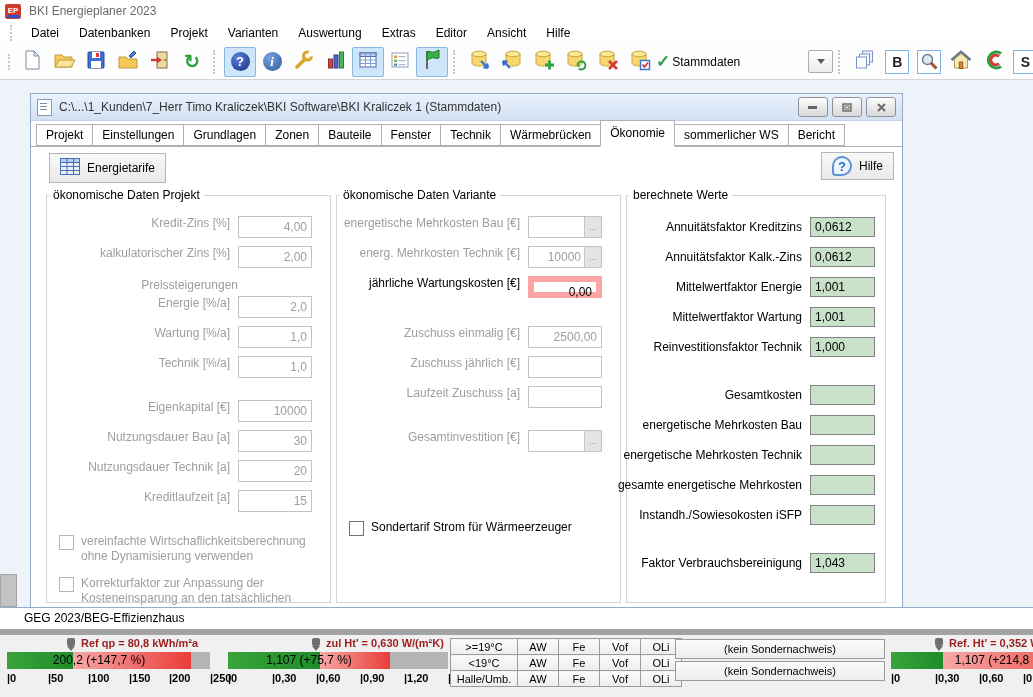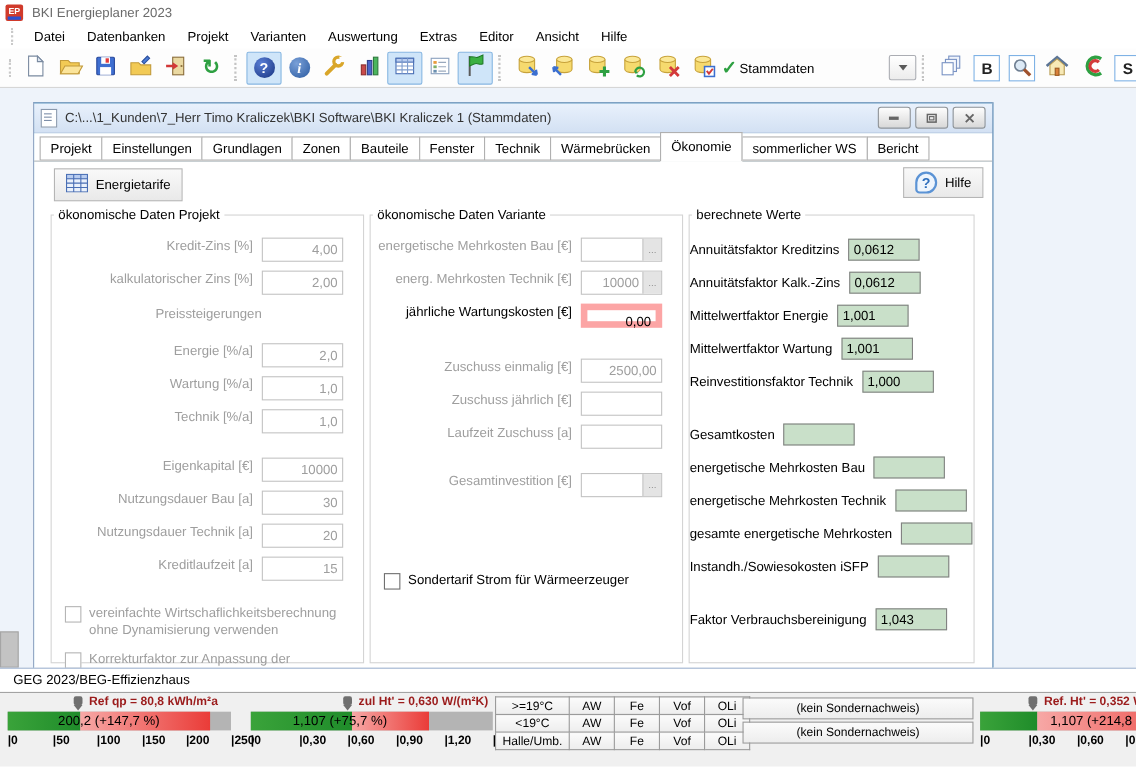--- a/index.html
+++ b/index.html
@@ -27,21 +27,21 @@
   .stammlabel{margin-left:2px}
   .combo{width:23px;height:21px;border:1px solid #abadb3;border-radius:2px;background:linear-gradient(#fff,#ececec);
          display:flex;align-items:center;justify-content:center;margin-left:68px;flex:none}
   .chev{width:0;height:0;border:4px solid transparent;border-top:5px solid #5a5a5a;margin-top:4px}
   .lettericon{width:22px;height:22px;border:1px solid #7fb2e5;background:#fff;display:flex;align-items:center;justify-content:center;
               font-weight:bold;font-size:14px;color:#222}
   .boxed{border:1px solid #7fb2e5;background:#fff}
   
   .mdi{position:absolute;left:0;top:80px;width:1033px;height:527px;background:#eef3fa}
   .scrollfrag{position:absolute;left:0;top:494px;width:17px;height:33px;background:#c3c3c3;border:1px solid #a5a5a5;box-sizing:border-box}
-  .child{position:absolute;left:30px;top:13px;width:873px;height:514px;background:#0369a1;border:1px solid #96a9c6;border-bottom:none;box-sizing:border-box}
+  .child{position:absolute;left:30px;top:13px;width:873px;height:514px;background:#8b5cf6;border:1px solid #96a9c6;border-bottom:none;box-sizing:border-box}
   .ctitle{height:26px;background:linear-gradient(#e9f1fc,#d3e1f3);display:flex;align-items:center;padding:0 6px;border-bottom:1px solid #c2d2e8}
   .cicon{width:13px;height:15px;background:#fff;border:1px solid #8a99ad;margin-right:7px;position:relative}
   .cicon:after{content:"";position:absolute;left:2px;top:3px;width:7px;height:1px;background:#7d8ea8;box-shadow:0 3px 0 #7d8ea8,0 6px 0 #7d8ea8}
   .ctitle-text{color:#333;flex:1;white-space:nowrap;overflow:hidden}
   .cbtn{width:28px;height:18px;border:1px solid #8f9396;border-radius:3px;background:linear-gradient(#fdfdfd,#d8d8d8);
         display:flex;align-items:center;justify-content:center;margin-left:4px}
   .tabsrow{height:25px;display:flex;align-items:flex-end;padding-left:6px;border-bottom:1px solid #b0b0b0;background:#fff}
   .tab{height:20px;line-height:20px;padding:0 9px;border:1px solid #b0b0b0;margin-left:-1px;background:#fff;white-space:nowrap;position:relative}
   .tab.active{height:25px;line-height:25px;border-bottom:1px solid #fff;z-index:2;margin-bottom:-1px}
   .content{position:relative;height:463px;background:#fff}
@@ -54,31 +54,31 @@
   .gtitle{position:absolute;top:-8px;left:2px;background:#fff;padding:0 4px;font-weight:normal;color:#000}
   .frow{height:22px;margin-bottom:8px;display:flex;justify-content:flex-end;padding-right:18px}
   .flabel{color:#9e9e9e;margin-right:8px;white-space:nowrap}
   .flabel.dark{color:#000}
   .fwrap{position:relative;width:74px;height:22px;flex:none}
   .fbox{position:absolute;inset:0;border:1px solid #c3c3c3;background:#fff;color:#9e9e9e;text-align:right;
         padding-right:4px;line-height:20px;box-sizing:border-box}
   .fbox.active{border:6px solid #fca5a5;color:#000}
   .browse{position:absolute;right:1px;top:1px;bottom:1px;width:16px;background:#e4e4e4;border-left:1px solid #c6c6c6;
           color:#909090;font-size:9px;display:flex;align-items:center;justify-content:center}
-  .seclabel{height:18px;display:flex;justify-content:flex-end;padding-right:92px;color:#9e9e9e;align-items:center;margin-bottom:18px}
+  .seclabel{height:18px;display:flex;justify-content:flex-end;padding-right:92px;color:#9e9e9e;align-items:center;margin-bottom:2px}
   .vgap14{height:14px}.vgap20{height:20px}.vgap18{height:18px}
   .cbrow{display:flex;gap:7px;padding:0 10px 0 12px;color:#9e9e9e;line-height:15px;margin-bottom:12px}
   .cbbox{width:13px;height:13px;border:1px solid #b5b5b5;background:#fff;flex:none;margin-top:1px}
   .cbrow.dark{color:#000}.cbrow.dark .cbbox{border-color:#707070}
-  .grow{height:21px;margin-bottom:9px;display:flex;align-items:center;padding-right:10px}
+  .grow{height:21px;margin-bottom:9px;display:flex;justify-content:flex-end;align-items:center;padding-right:10px}
   .greenbox{width:65px;height:20px;background:#c9e0c9;border:1px solid #828282;color:#000;padding-left:4px;
             line-height:18px;box-sizing:border-box;flex:none}
   
   .statuspanel{position:absolute;left:0;top:607px;width:1033px;height:90px;border-top:1px solid #95abce;background:#f0f0f0;box-sizing:border-box}
-  .sprow1{height:21px;background:#fff;border-bottom:1px solid #a3a3a3;line-height:21px;padding-left:12px}
+  .sprow1{height:21px;background:#fff;border-bottom:6px solid #a3a3a3;line-height:21px;padding-left:24px}
   .sparea{position:relative;height:68px}
   .gauge{position:absolute;top:0;height:60px}
   .gmark{position:absolute;top:3px;width:8px;height:8px;background:#6f6f6f;border-radius:2px}
   .gmark:after{content:"";position:absolute;top:8px;left:0px;border:4px solid transparent;border-top:5px solid #6f6f6f}
   .glabel{position:absolute;top:2px;font-size:11px;font-weight:bold;color:#9b1c1c;white-space:nowrap}
   .gbar{position:absolute;top:17px;left:0;height:17px;display:flex;background:#b4b4b4}
   .gseg{height:17px}
   .gseg.green{background:linear-gradient(90deg,#3aa33a,#1f8c2a)}
   .gseg.red{background:linear-gradient(90deg,#f7a8a6,#ea3c38)}
   .gval{position:absolute;top:18px;text-align:center;color:#000;white-space:nowrap}

